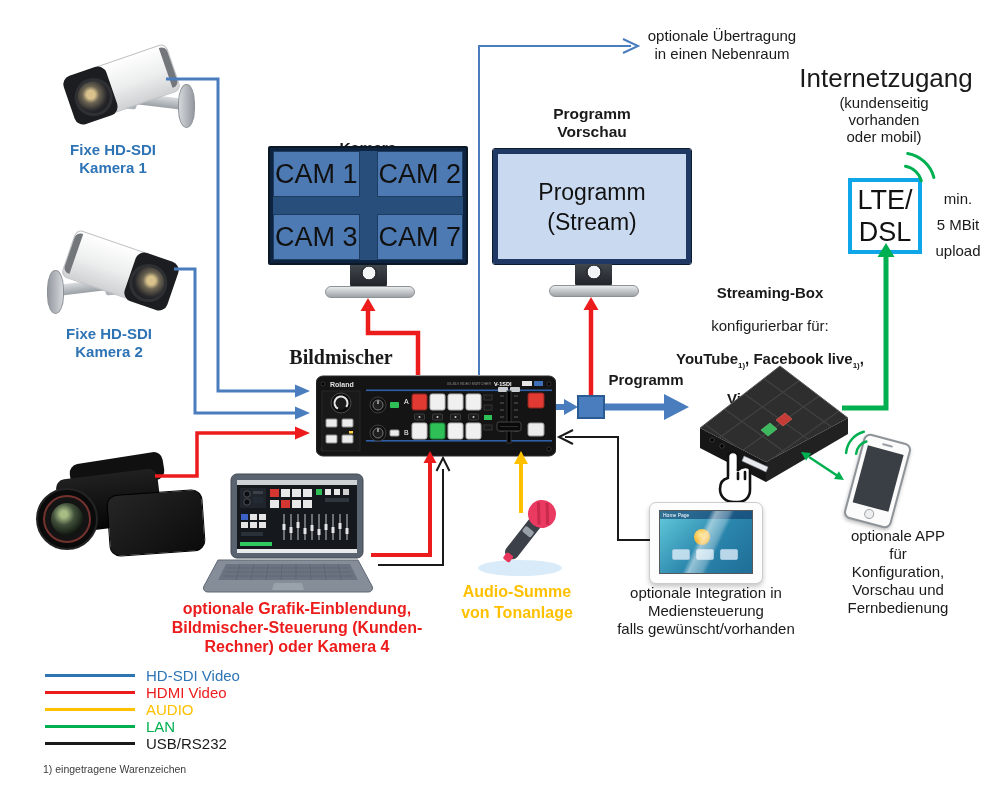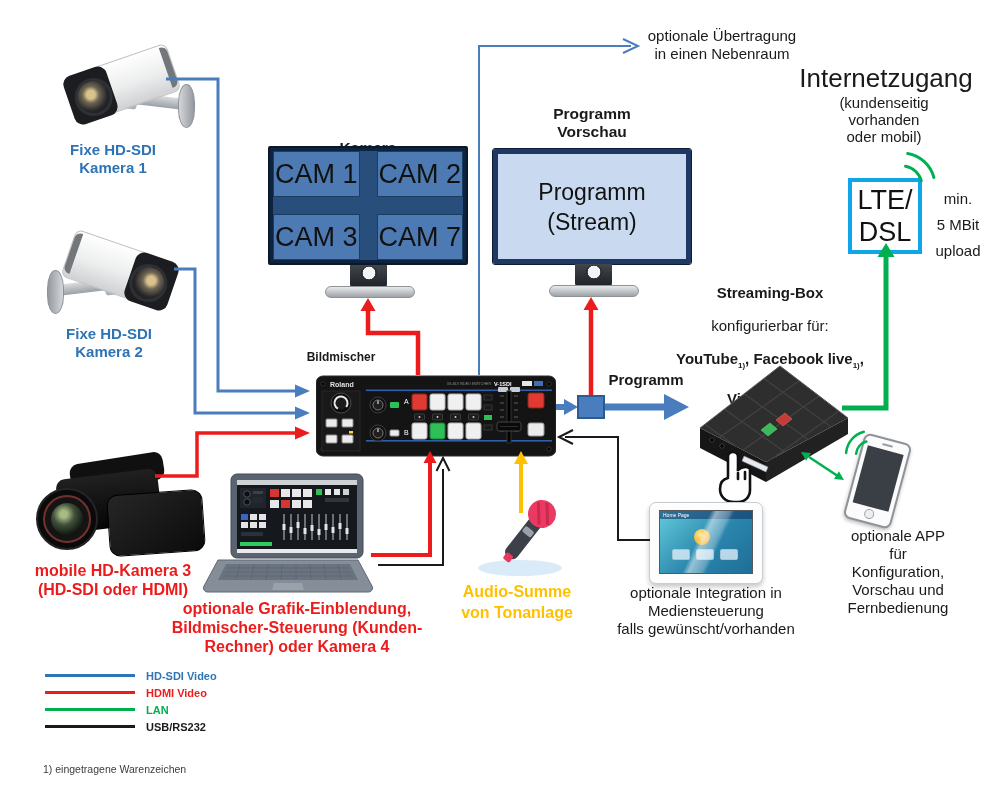--- a/index.html
+++ b/index.html
@@ -21,21 +21,21 @@
   .stand-neck{position:absolute;background:linear-gradient(180deg,#41464d,#1e2126);border-radius:0 0 4px 4px;}
   .stand-hole{position:absolute;left:50%;top:1px;transform:translateX(-50%);width:17px;height:14px;border-radius:50%;
               background:radial-gradient(circle,#f3f4f5 55%,#2b2e33 60%);}
   .stand-base{position:absolute;background:linear-gradient(180deg,#e8eaec,#9ea3a8);border-radius:6px;border:1px solid #8d9297;}
   
   .lte-box{position:absolute;border:4px solid #0ea5e9;background:#fff;display:flex;align-items:center;justify-content:center;
            text-align:center;font-size:27px;line-height:32px;white-space:pre-line;color:#111;}
   
   .legend-row{display:flex;align-items:center;height:17px;}
   .legend-swatch{width:90px;height:3px;margin-right:11px;flex:none;}
-  .legend-label{font-size:11px;font-weight:700;}
+  .legend-label{font-size:15px;font-weight:400;}
   
   .cam{position:absolute;width:148px;height:92px;}
   .cam .arm{position:absolute;left:74px;top:50px;width:56px;height:11px;border-radius:5px;
             background:linear-gradient(#d9dcdf,#9aa0a5);transform:rotate(7deg);}
   .cam .joint{position:absolute;left:66px;top:48px;width:13px;height:15px;border-radius:3px;background:#aeb3b8;transform:rotate(7deg);}
   .cam .plate{position:absolute;left:120px;top:38px;width:15px;height:42px;border-radius:50%/42%;
               background:linear-gradient(90deg,#d4d7da,#9499a0);border:1px solid #8d9298;}
   .cam .body{position:absolute;left:28px;top:10px;width:88px;height:48px;border-radius:7px;border:1px solid #c0c2c5;
              background:linear-gradient(180deg,#ffffff,#eceded 55%,#cfd1d3);transform:rotate(-19deg);}
   .cam .tail{position:absolute;right:0;top:2px;width:7px;height:42px;border-radius:0 6px 6px 0;background:#73767b;}
@@ -111,22 +111,20 @@
 
   <div class="cc dev">
     <div class="top"></div>
     <div class="body"></div>
     <div class="grip"></div>
     <div class="lens-outer">
       <div class="lens-ring"></div>
       <div class="lens-glass"></div>
     </div>
   </div>
-  <div class="lbl red-t w6" style="left:113px;top:561px;font-size:16px;line-height:19px;">mobile HD-Kamera 3
-(HD-SDI oder HDMI)</div>
 
   <div class="lbl w6" style="left:368px;top:103px;font-size:15.5px;margin-top:36px;">Kamera
 Vorschau</div>
   <div class="monitor-frame dev" style="left:268px;top:146px;width:200px;height:119px;">
     <div class="quad">
       <div class="quad-cell">CAM 1</div>
       <div class="quad-cell">CAM 2</div>
       <div class="quad-cell">CAM 3</div>
       <div class="quad-cell">CAM 7</div>
     </div>
@@ -152,21 +150,21 @@
 
   <div class="lbl" style="left:886px;top:66px;font-size:26px;line-height:24px;">Internetzugang</div>
   <div class="lbl" style="left:884px;top:94px;font-size:15px;line-height:17px;">(kundenseitig vorhanden
 oder mobil)</div>
   <div class="lte-box dev" style="left:848px;top:178px;width:66px;height:68px;">LTE/
 DSL</div>
   <div class="lbl" style="left:958px;top:186px;font-size:15px;line-height:26px;">min.
 5 MBit
 upload</div>
 
-  <div class="lbl w6" style="left:341px;top:348px;font-size:12px;">Bildmischer</div>
+  <div class="lbl w6" style="left:341px;top:348px;font-size:20px;font-family:Liberation Serif, serif;">Bildmischer</div>
   <svg class="dev abs" style="left:316px;top:374px;" width="240" height="84" viewBox="0 0 240 84">
     <rect x="0" y="2" width="240" height="80" rx="7" fill="#141414" stroke="#2c2c2c"></rect>
     <g fill="#000" stroke="#3a3a3a" stroke-width="0.8">
       <circle cx="7" cy="10" r="2"></circle>
         <circle cx="233" cy="10" r="2"></circle>
         <circle cx="7" cy="75" r="2"></circle>
         <circle cx="233" cy="75" r="2"></circle>
     </g>
     <text x="14" y="13" font-size="7" font-weight="bold" fill="#e2e2e2">Roland</text>
     <text x="175" y="11" font-size="3.6" fill="#8f8f8f" text-anchor="end">3G-SDI VIDEO SWITCHER</text>
@@ -425,20 +423,24 @@
   <div class="abs" style="left:45px;top:667px;">
     <div class="legend-row">
       <div class="legend-swatch" style="background: rgb(46, 117, 182);"></div>
       <div class="legend-label" style="color: rgb(46, 117, 182);">HD-SDI Video</div>
     </div>
     <div class="legend-row">
       <div class="legend-swatch" style="background: rgb(237, 28, 28);"></div>
       <div class="legend-label" style="color: rgb(237, 28, 28);">HDMI Video</div>
     </div>
     <div class="legend-row">
+      <div class="legend-swatch" style="background: rgb(255, 192, 0);"></div>
+      <div class="legend-label" style="color: rgb(255, 192, 0);">AUDIO</div>
+    </div>
+    <div class="legend-row">
       <div class="legend-swatch" style="background: rgb(0, 176, 80);"></div>
       <div class="legend-label" style="color: rgb(0, 176, 80);">LAN</div>
     </div>
     <div class="legend-row">
       <div class="legend-swatch" style="background: rgb(26, 26, 26);"></div>
       <div class="legend-label" style="color: rgb(26, 26, 26);">USB/RS232</div>
     </div>
   </div>
   <div class="footnote" style="left:43px;top:763px;">1) eingetragene Warenzeichen</div>
 

